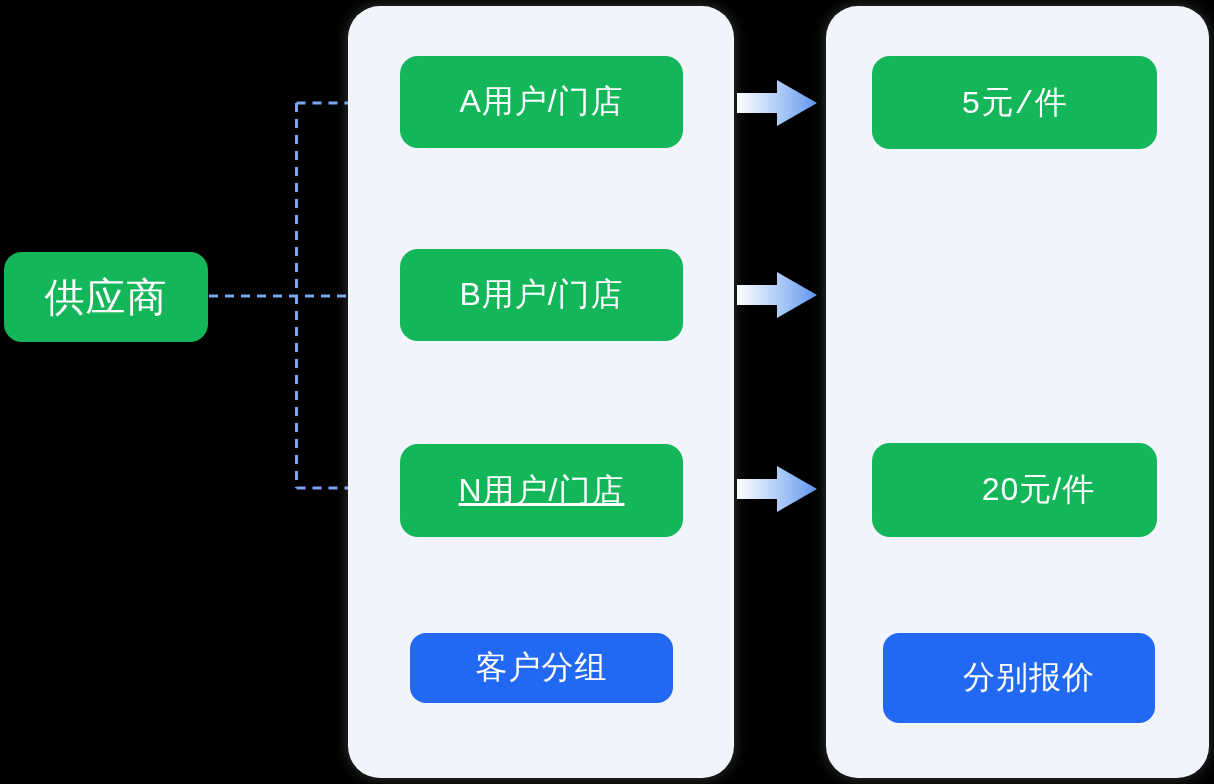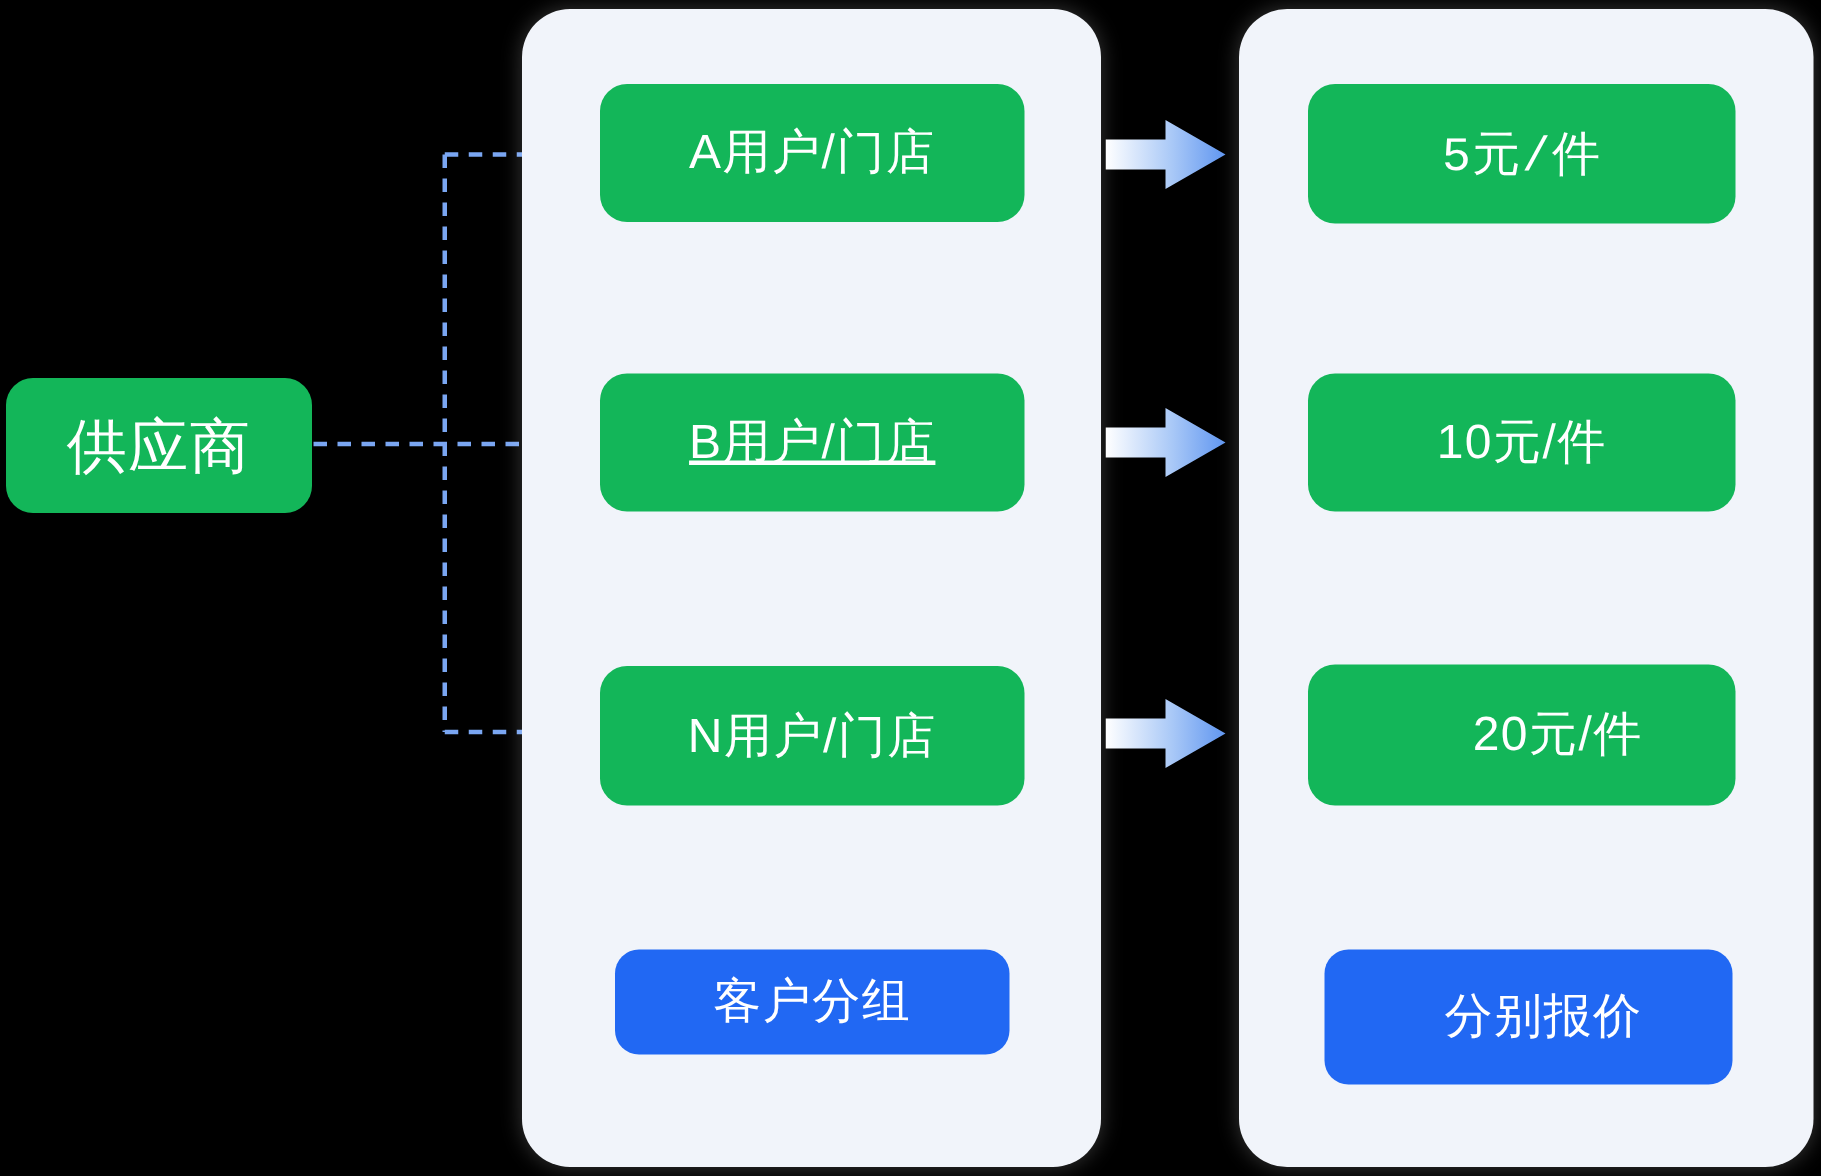--- a/index.html
+++ b/index.html
@@ -34,22 +34,22 @@
     font-size: 32px;
     font-weight: 500;
     letter-spacing: 1px;
     border-radius: 18px;
     box-sizing: border-box;
   }
   .node.green { background: #13b659; }
   .node.blue  { background: #2168f3; border-radius: 16px; }
   .node.supplier { left: 4px; top: 252px; width: 204px; height: 90px; font-size: 40px; }
   .node.mid-a { left: 400px; top: 56px;  width: 283px; height: 92px; }
-  .node.mid-b { left: 400px; top: 249px; width: 283px; height: 92px; text-decoration: underline; }
-  .node.mid-n { left: 400px; top: 444px; width: 283px; height: 93px; }
+  .node.mid-b { left: 400px; top: 249px; width: 283px; height: 92px; }
+  .node.mid-n { left: 400px; top: 444px; width: 283px; height: 93px; text-decoration: underline; }
   .node.price-1 { left: 872px; top: 56px;  width: 285px; height: 93px; font-family: Liberation Mono, monospace; }
   .node.price-2 { left: 872px; top: 249px; width: 285px; height: 92px; }
   .node.price-3 { left: 872px; top: 443px; width: 285px; height: 94px; padding-left: 48px; }
   .node.caption-mid   { left: 410px; top: 633px; width: 263px; height: 70px; }
   .node.caption-right { left: 883px; top: 633px; width: 272px; height: 90px; padding-left: 20px; }
   .connector-svg {
     position: absolute;
     left: 200px;
     top: 84px;
     width: 200px;
@@ -130,23 +130,20 @@
         <stop offset="1" stop-color="#6096f0"></stop>
       </linearGradient>
     </defs>
     <polygon points="0,14 40,14 40,1 80,24 40,47 40,34 0,34" fill="url(#gradA3)"></polygon>
   </svg>
 
   <div class="panel right"></div>
   <div class="node green price-1">
     <span>5元/件</span>
   </div>
-  <div class="node green price-2">
-    <span>10元/件</span>
-  </div>
   <div class="node green price-3">
     <span>20元/件</span>
   </div>
   <div class="node blue caption-right">
     <span>分别报价</span>
   </div>
 
 </div>
 
 </body></html>

